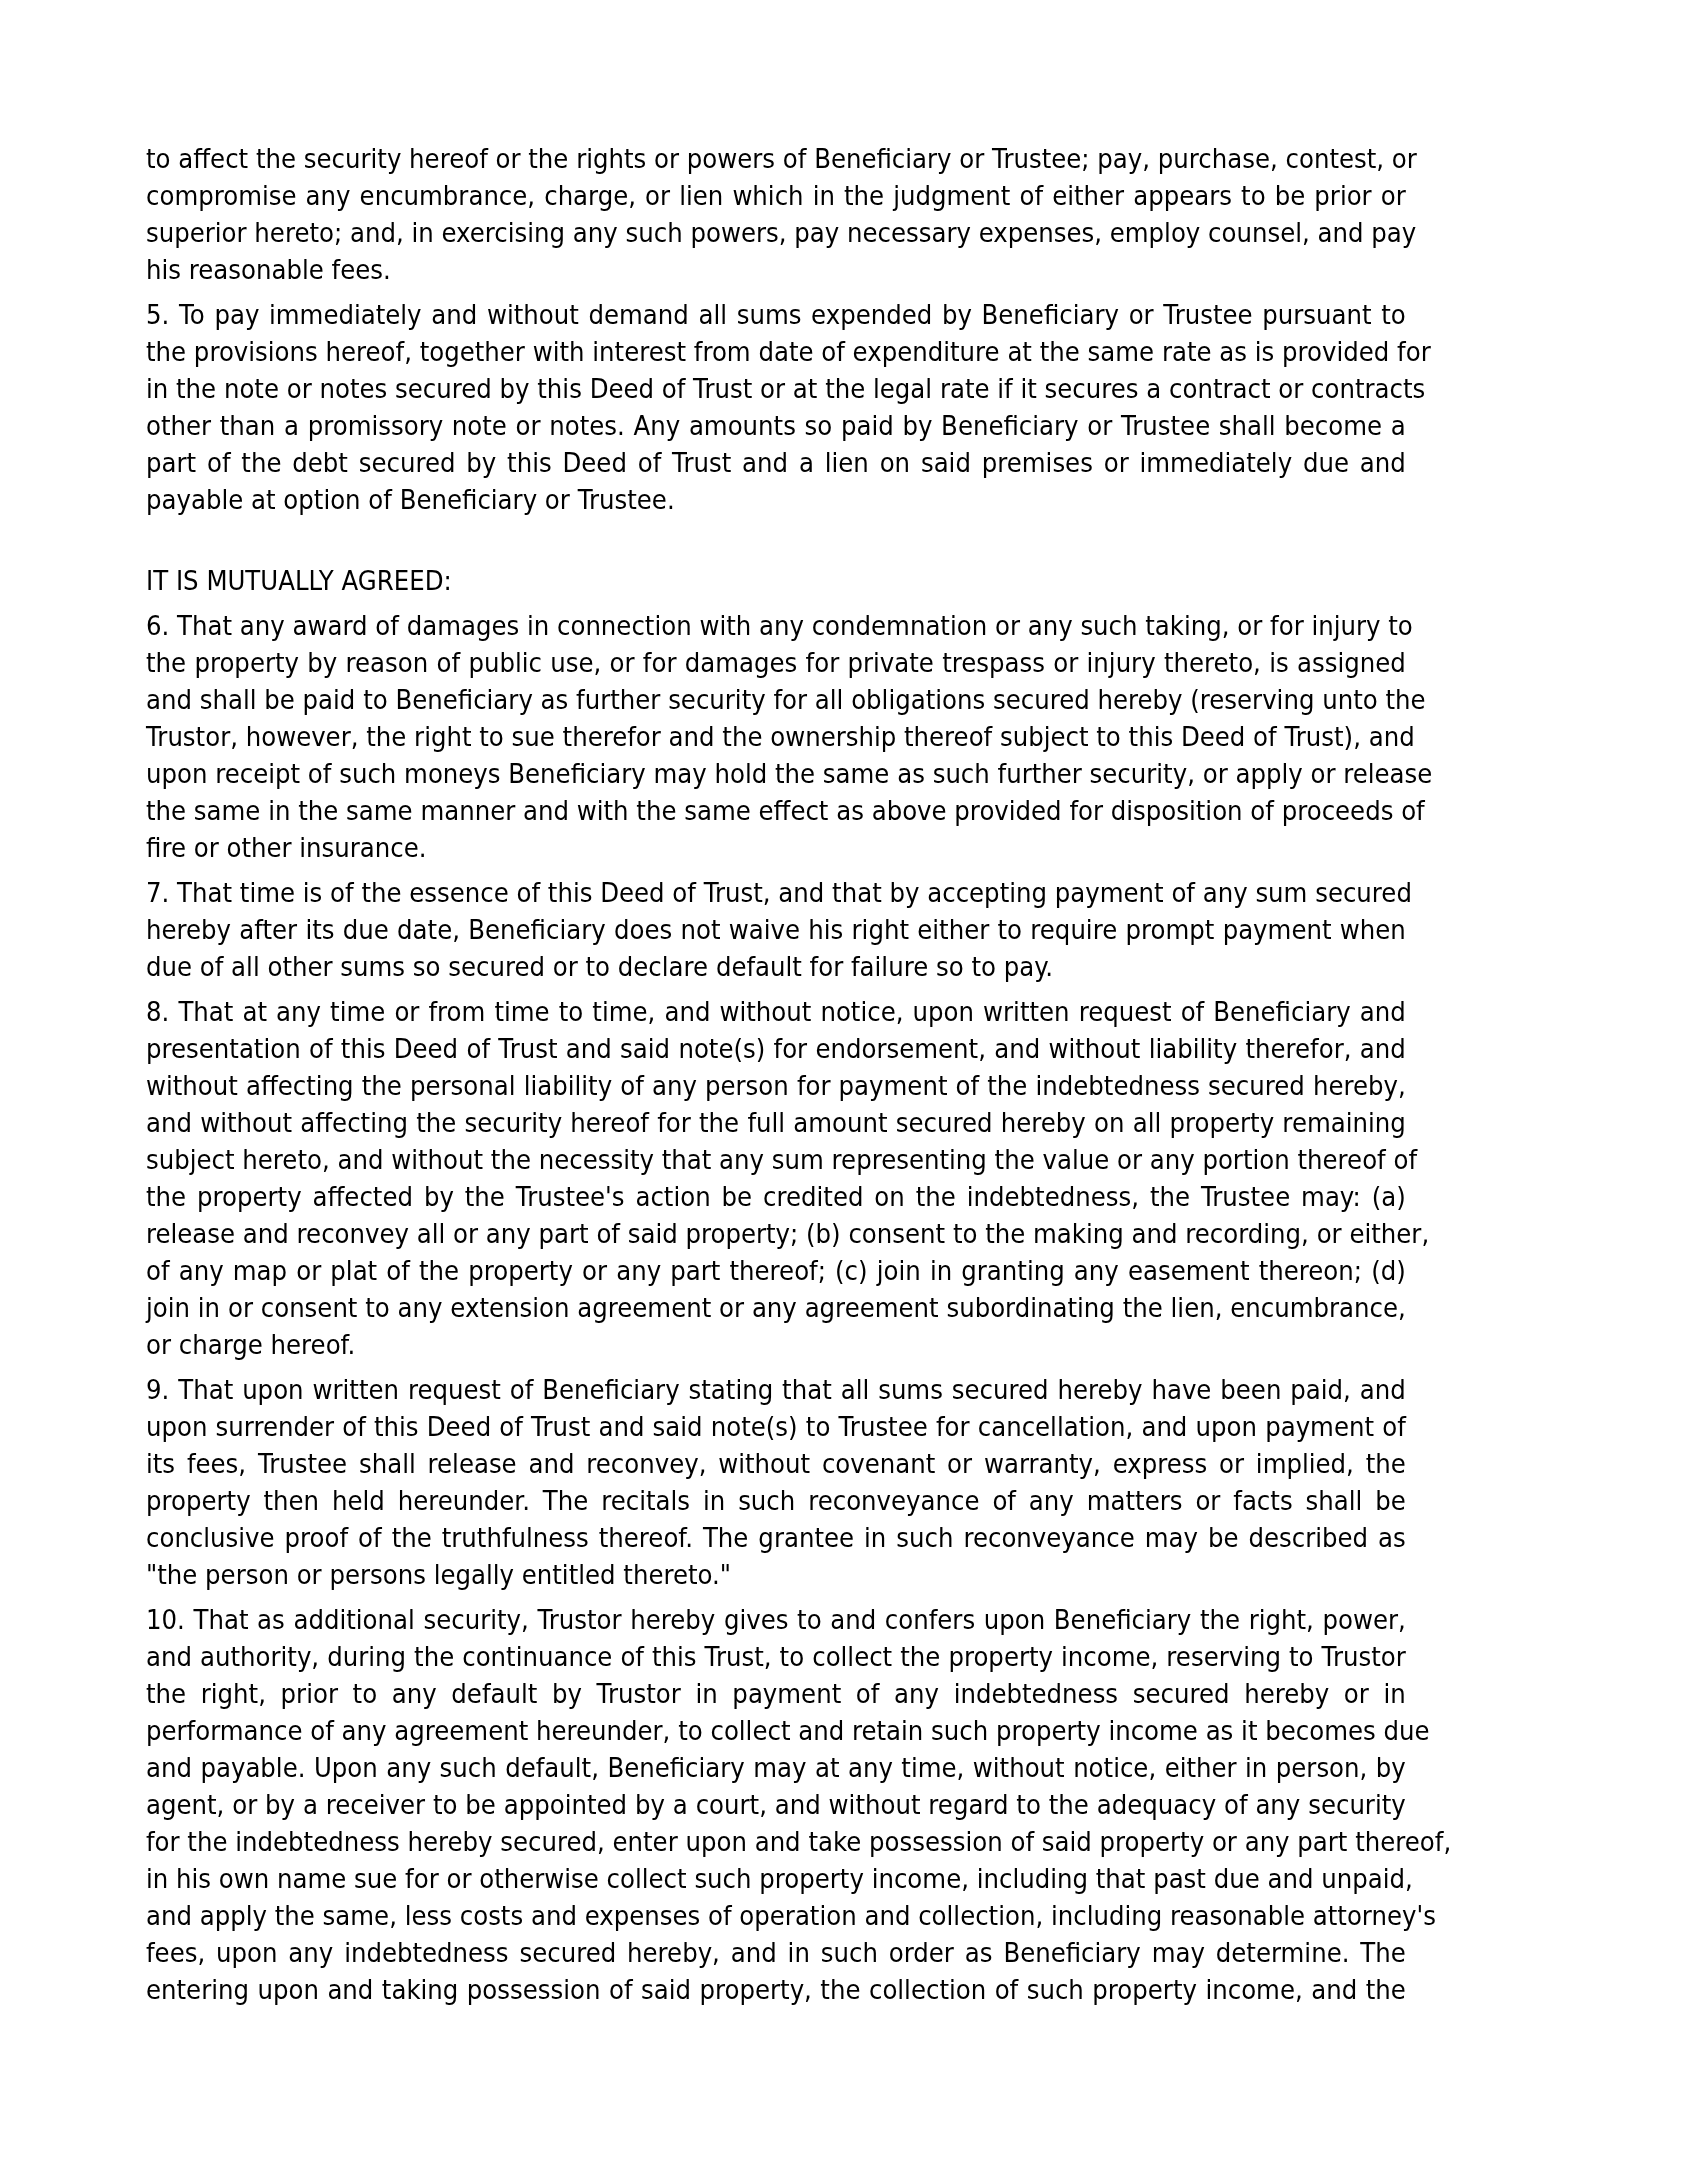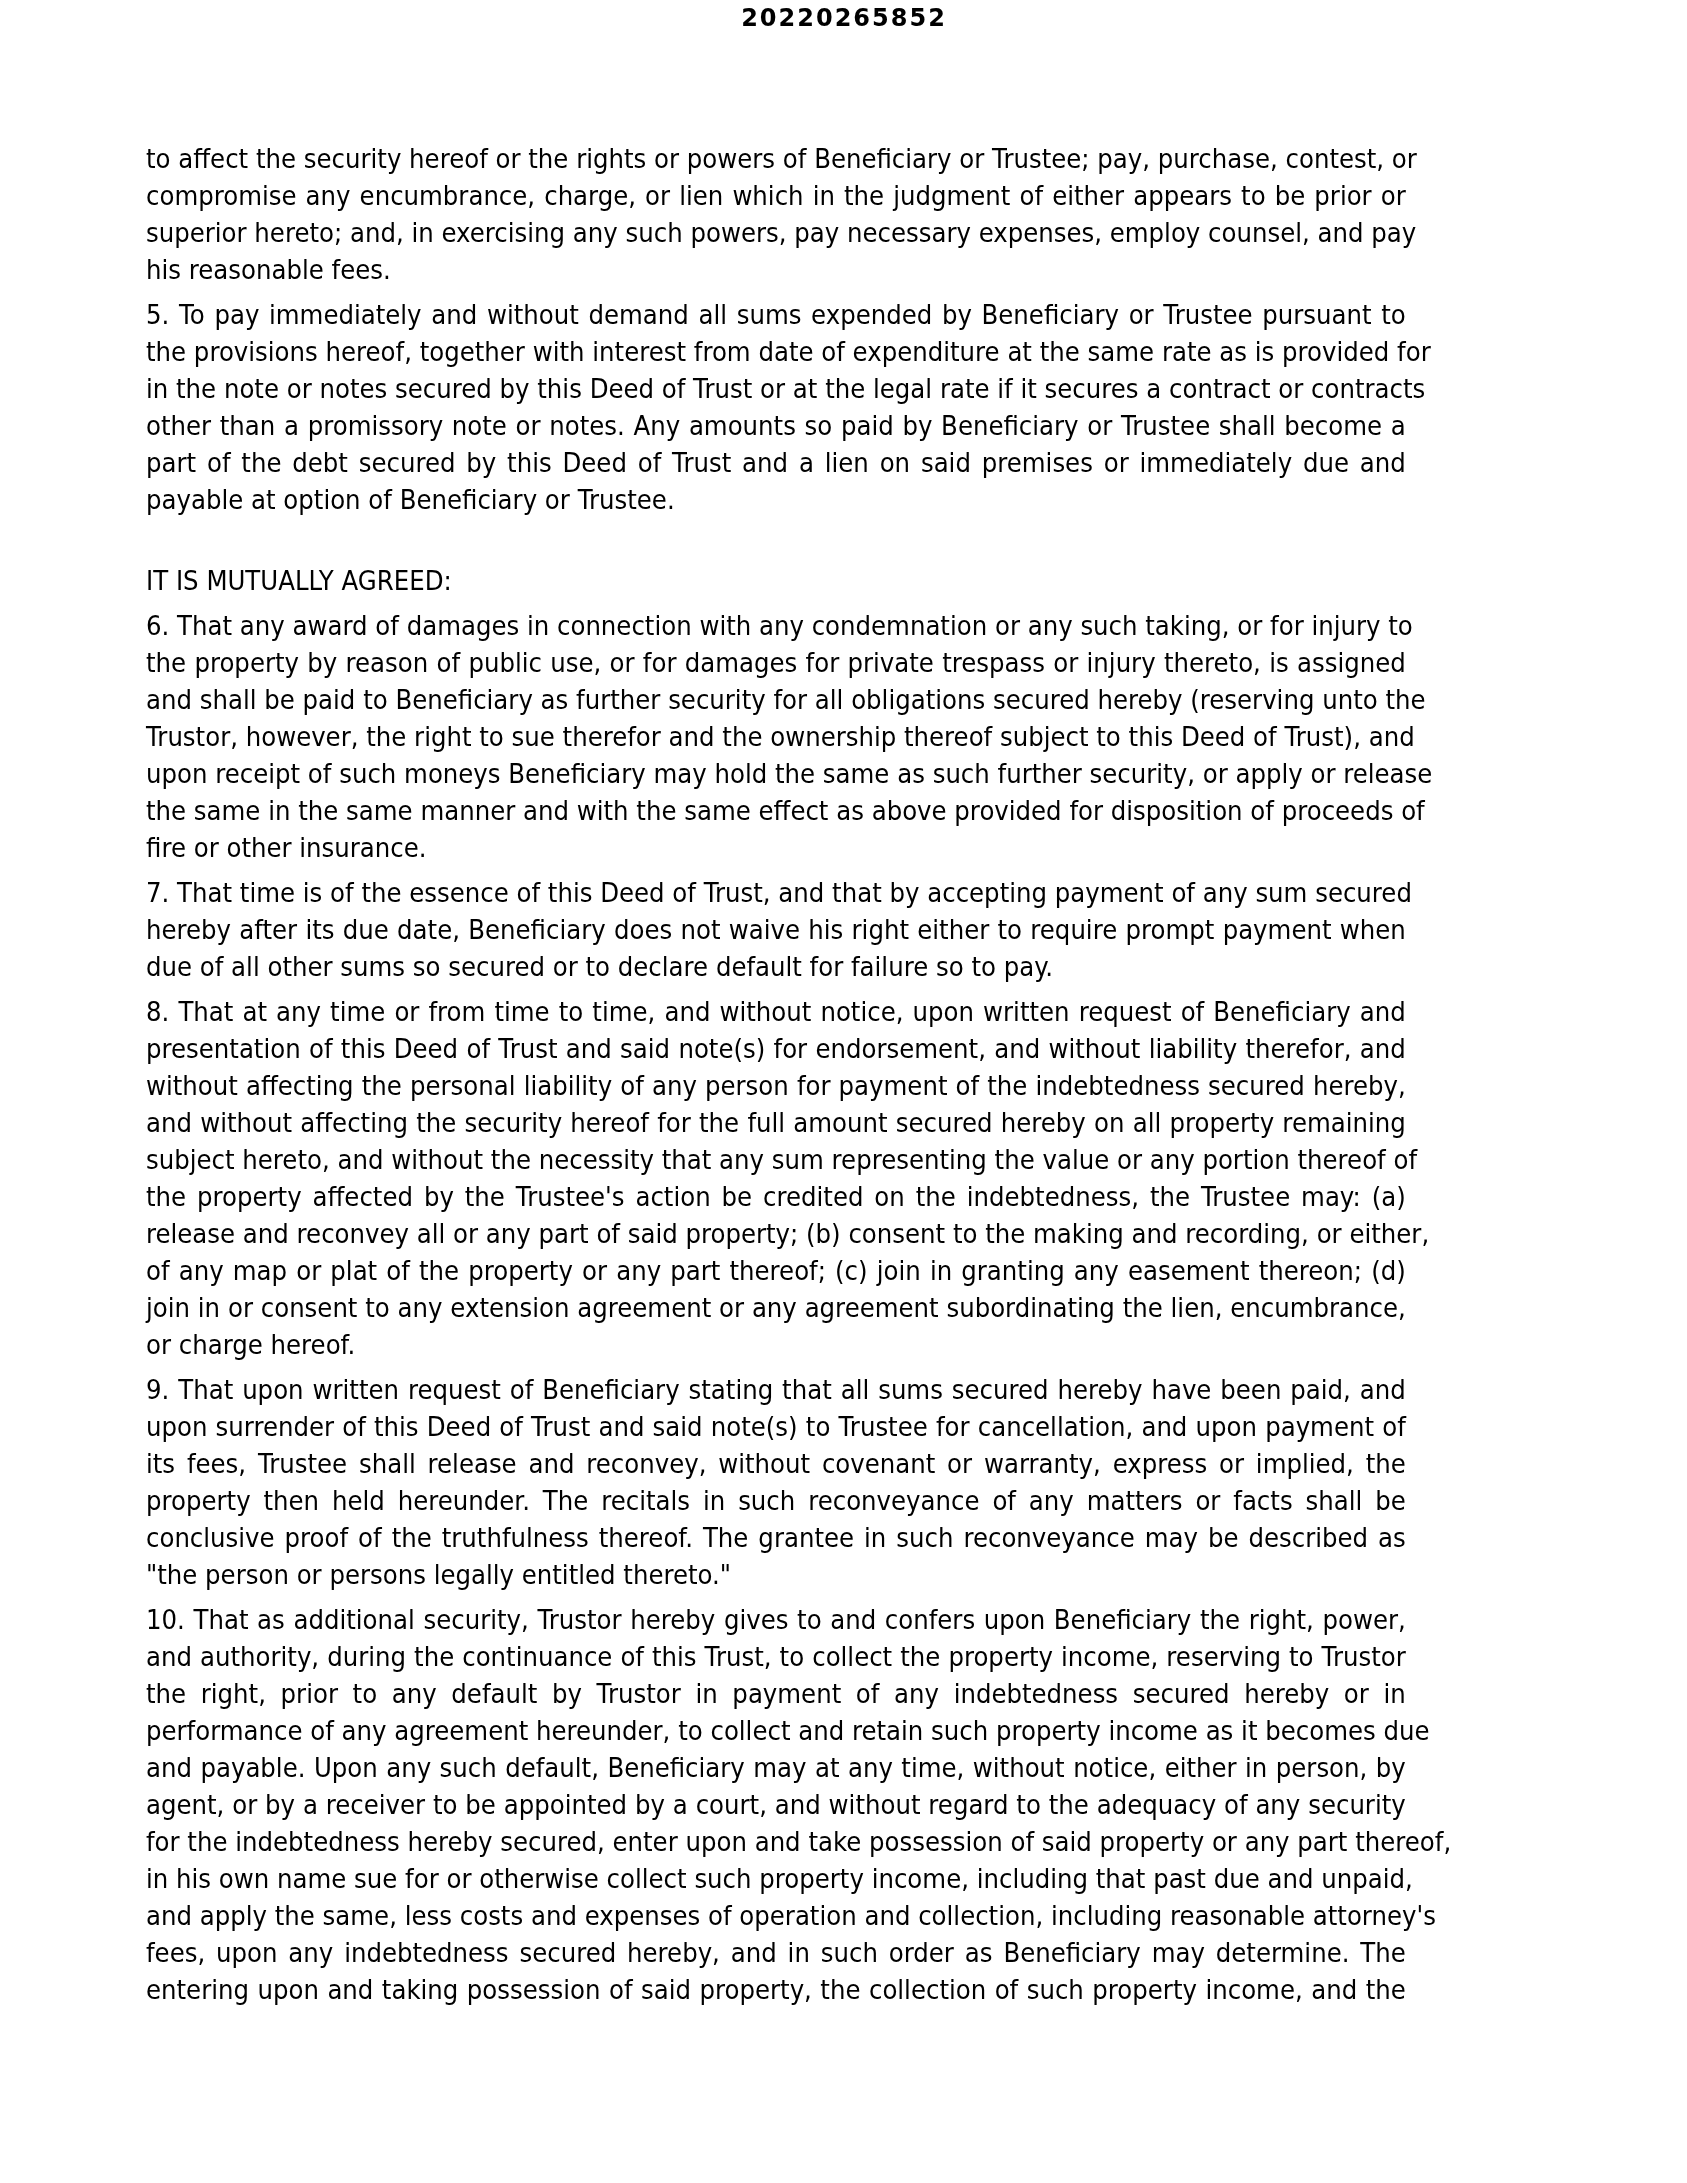--- a/index.html
+++ b/index.html
@@ -65,21 +65,20 @@
     }
     .heading .line {
       text-align-last: left;
     }
   </style>
 </head>
 <body>
 
 <div class="page">
 
-  <div class="doc-number">20220265852</div>
 
   <div class="body-text">
 
     <div class="para">
       <span class="line">to affect the security hereof or the rights or powers of Beneficiary or Trustee; pay, purchase, contest, or</span>
       <span class="line">compromise any encumbrance, charge, or lien which in the judgment of either appears to be prior or</span>
       <span class="line">superior hereto; and, in exercising any such powers, pay necessary expenses, employ counsel, and pay</span>
       <span class="line last">his reasonable fees.</span>
     </div>
 

